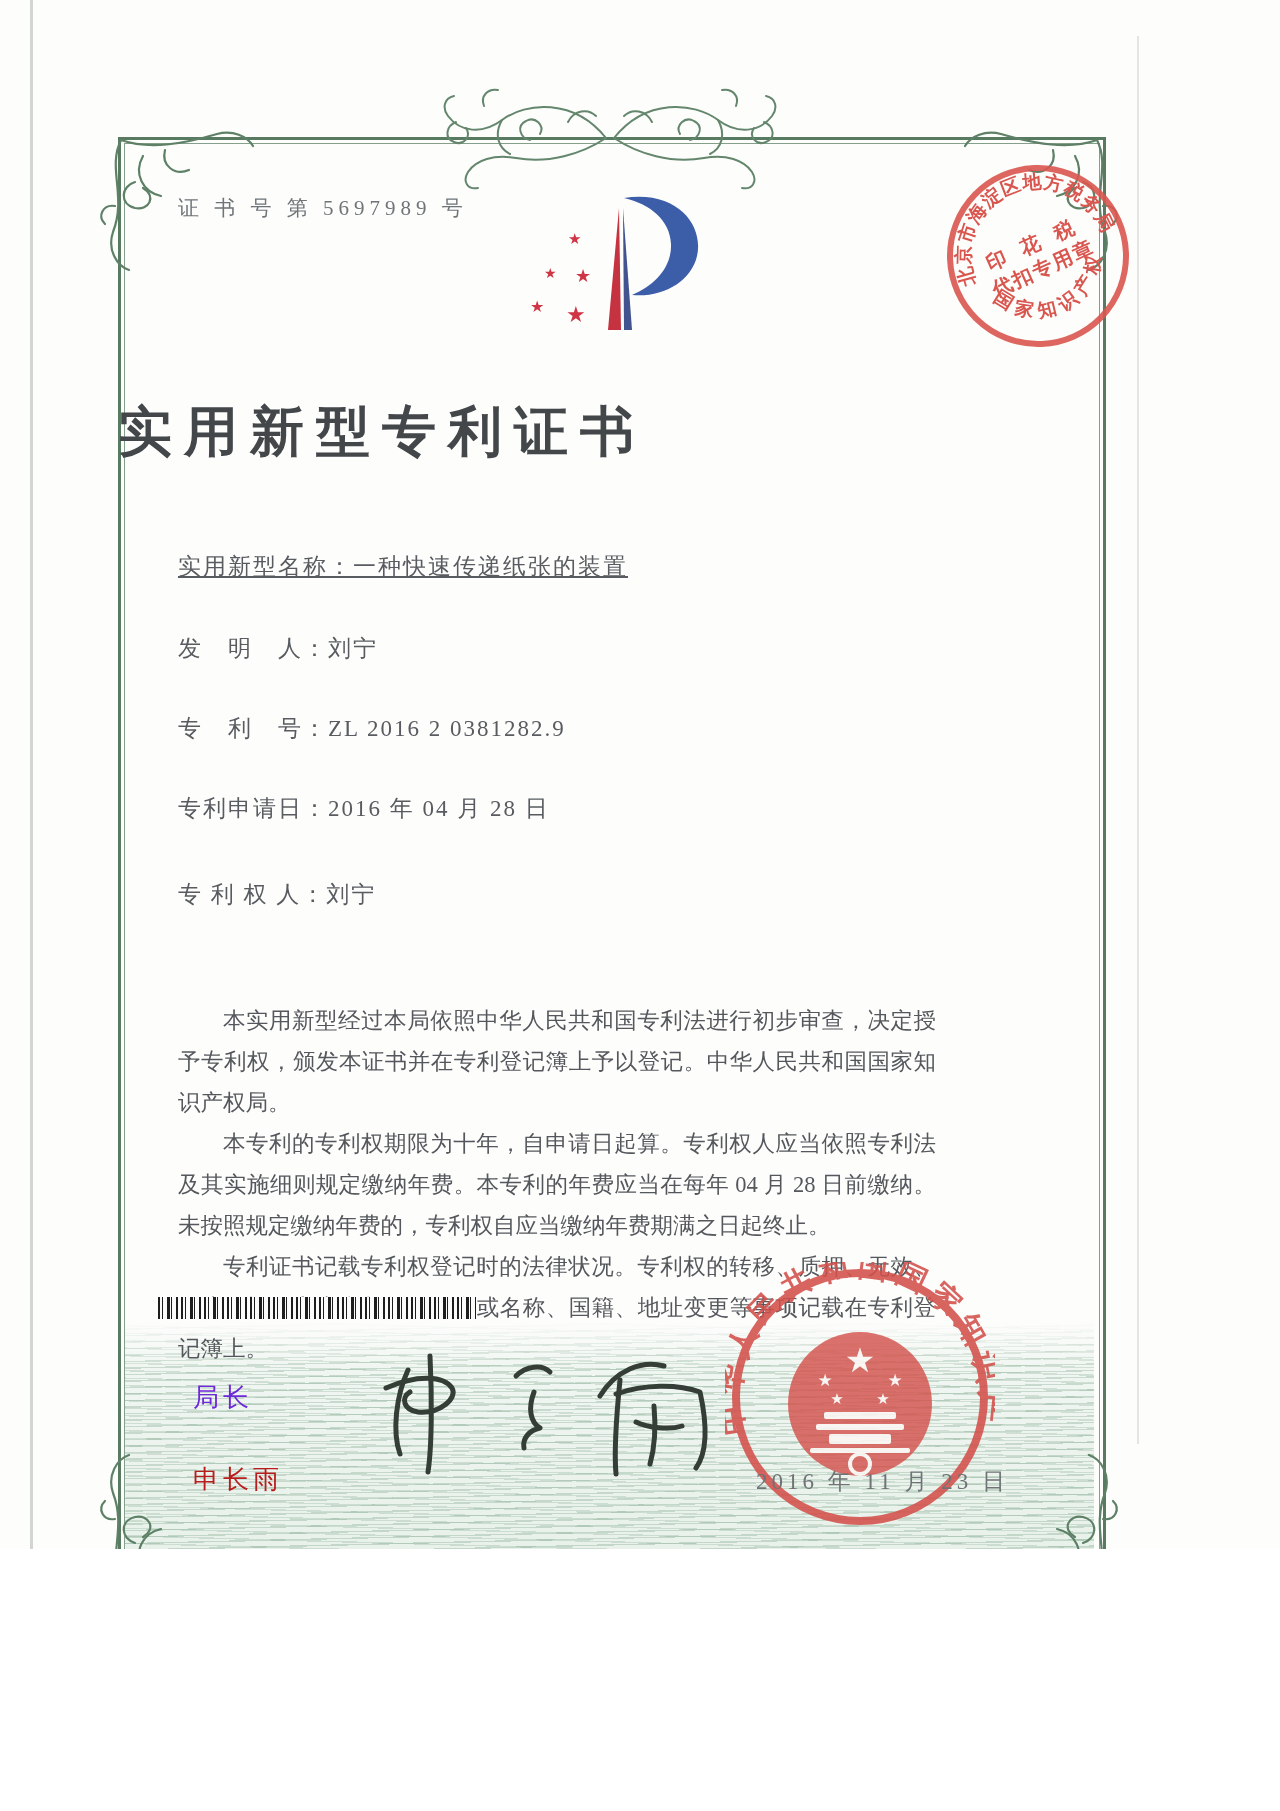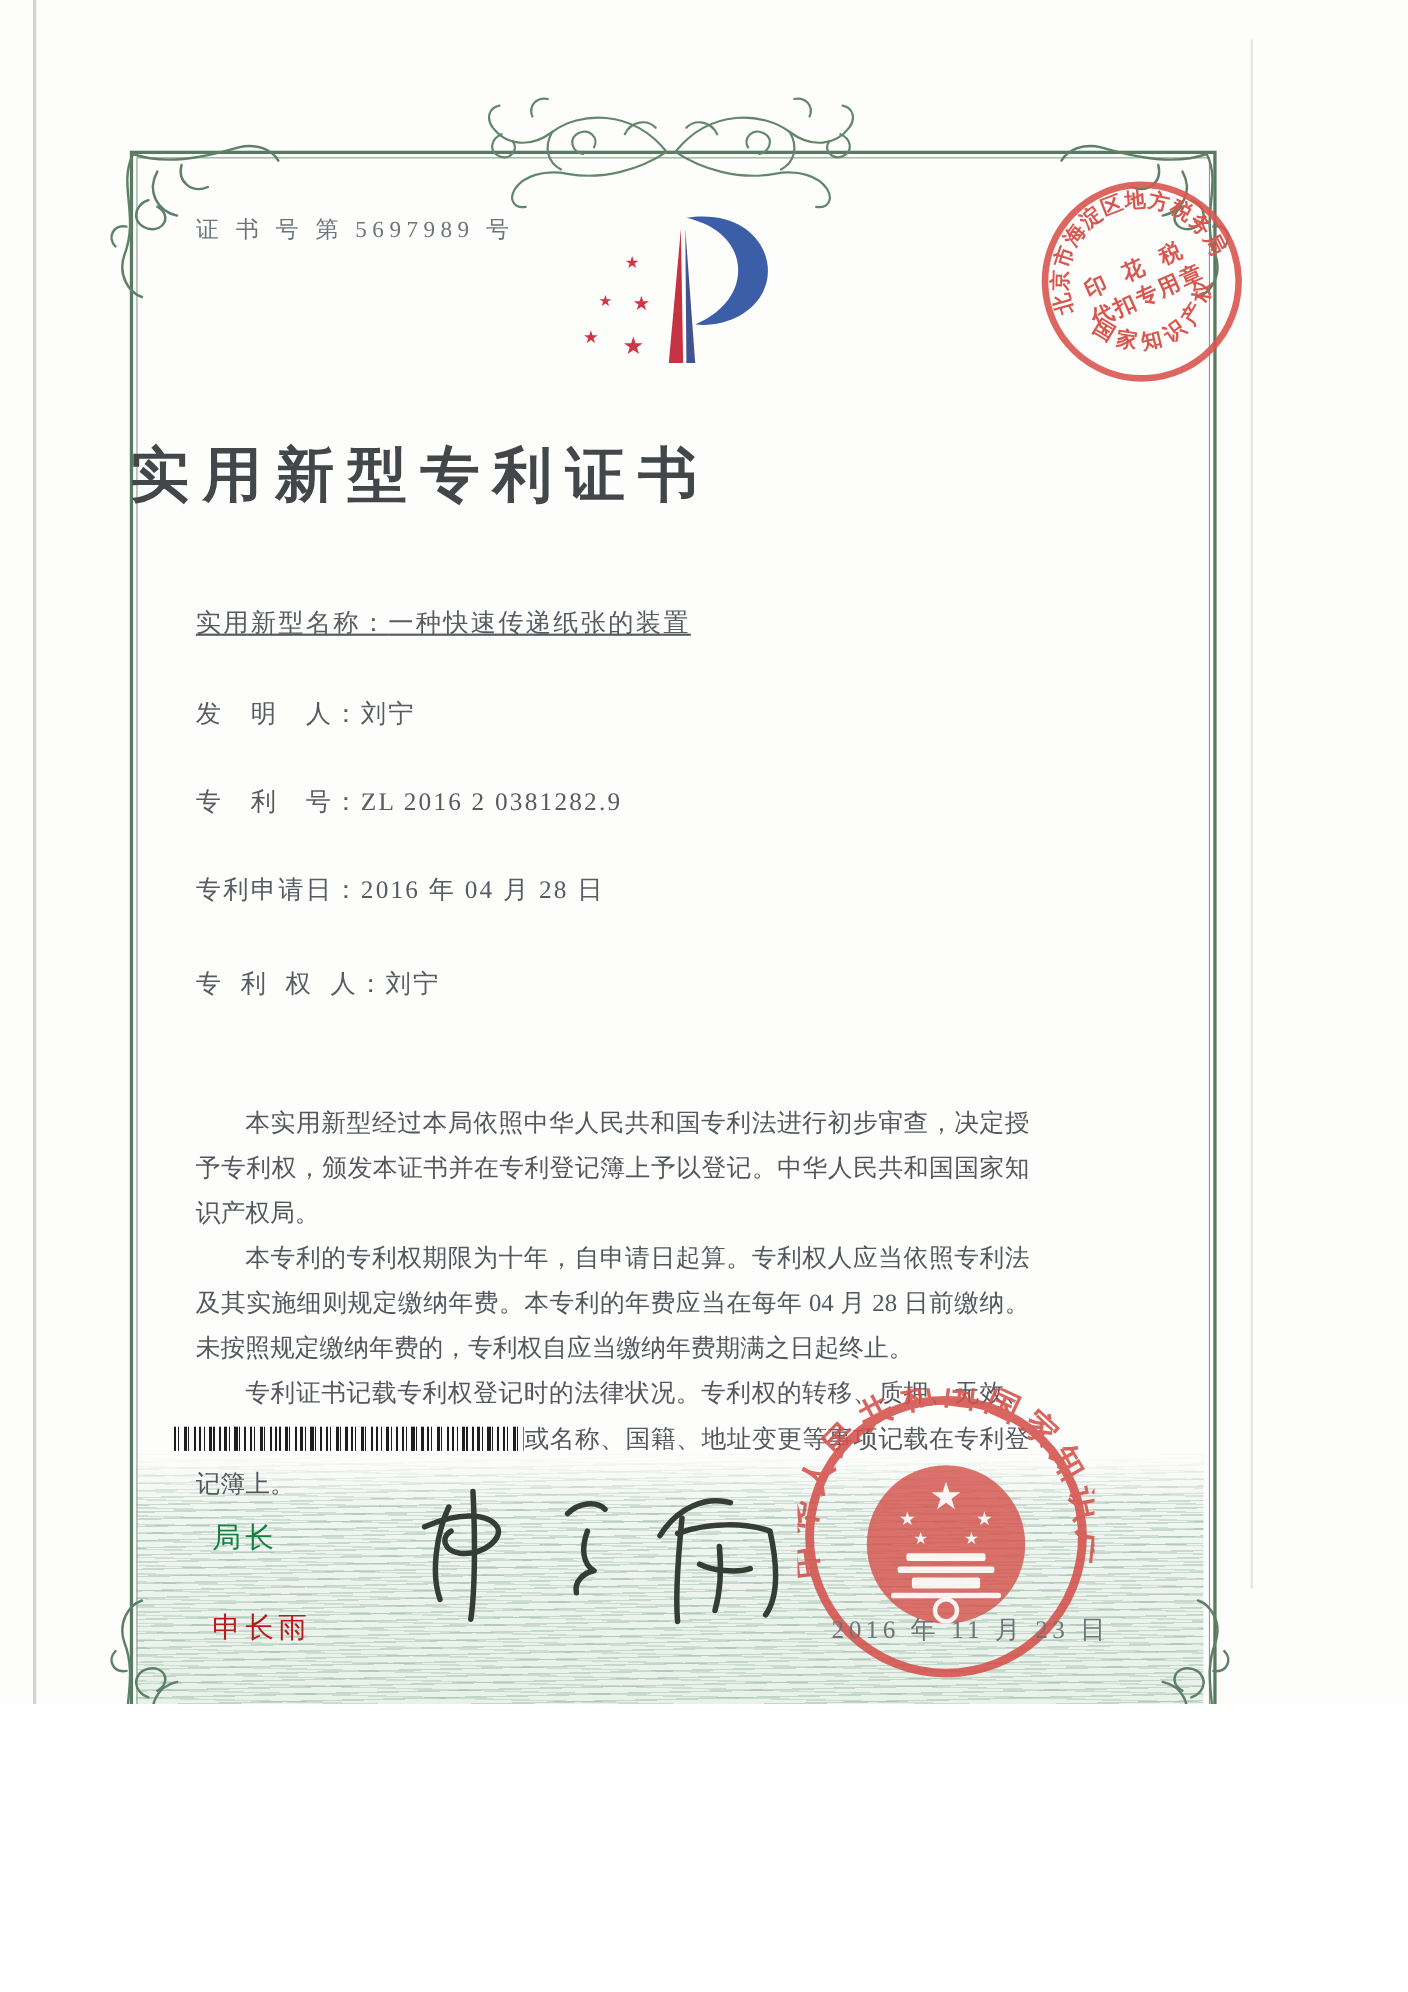--- a/index.html
+++ b/index.html
@@ -14,42 +14,42 @@
   
   .frame{left:118px;top:137px;width:982px;height:1448px;border:3px solid #587a61;z-index:2;}
   .frame::after{content:"";position:absolute;inset:3px;border:1px solid #84a08c;}
 
   .cert-number{left:178px;top:194px;font-size:21px;letter-spacing:5px;color:#6e7478;z-index:4;}
 
   .title{left:118px;top:396px;width:982px;text-align:left;font-size:54px;font-weight:600;
          letter-spacing:12px;color:#43474a;z-index:4;}
 
   .field-row{left:178px;font-size:23px;color:#585c60;letter-spacing:2px;z-index:4;white-space:nowrap;}
-  .f0{top:551px;text-decoration:underline;}.f1{top:633px;}.f2{top:713px;}.f3{top:793px;}.f4{top:879px;font-family:Liberation Mono, monospace;}.f5{top:957px;}
+  .f0{top:551px;text-decoration:underline;}.f1{top:633px;}.f2{top:713px;}.f3{top:793px;}.f4{top:879px;}.f5{top:957px;}
 
   .body-text{left:178px;top:1000px;width:758px;font-size:22.5px;line-height:41px;color:#54585c;
              text-align:justify;z-index:4;}
   .body-text p{margin:0;text-indent:2em;}
 
   
   .guilloche{left:124px;top:1322px;width:970px;height:260px;z-index:1;
     background:
       repeating-linear-gradient(178.6deg, rgba(134,172,146,.38) 0 1.4px, rgba(0,0,0,0) 1.4px 6.5px),
       repeating-linear-gradient(181.6deg, rgba(134,172,146,.30) 0 1.4px, rgba(0,0,0,0) 1.4px 7.5px),
       linear-gradient(#f2f7f3,#e7f0e9);}
   .guilloche::before{content:"";position:absolute;left:0;top:0;right:0;height:46px;
       background:linear-gradient(#fdfdfc,rgba(253,253,252,0));}
 
   .barcode{left:158px;top:1297px;width:318px;height:22px;z-index:5;
     background:repeating-linear-gradient(90deg,
       #1d1d1d 0 2px,#fbfbfb 2px 4px,#1d1d1d 4px 5px,#fbfbfb 5px 9px,
       #1d1d1d 9px 12px,#fbfbfb 12px 13px,#1d1d1d 13px 14px,#fbfbfb 14px 18px,
       #1d1d1d 18px 20px,#fbfbfb 20px 23px);}
 
-  .signer-title{left:193px;top:1380px;font-size:26px;color:#15803d;letter-spacing:4px;z-index:5;
+  .signer-title{left:193px;top:1380px;font-size:26px;color:#6d28d9;letter-spacing:4px;z-index:5;
                 font-family:"Liberation Sans","DejaVu Sans",sans-serif;}
   .signer-name{left:193px;top:1428px;font-size:26px;color:#b91c1c;letter-spacing:4px;z-index:5;
                font-family:Liberation Serif, serif;margin-top:34px;}
 
   .signature-svg{left:348px;top:1336px;z-index:6;}
   .seal-svg{left:725px;top:1262px;z-index:6;}
   .issue-date{left:756px;top:1466px;font-size:23px;color:#6f7376;letter-spacing:4px;z-index:7;}
 
   .footer-page{left:138px;top:1548px;width:940px;text-align:center;font-size:20px;
                letter-spacing:4px;color:#5c6c61;z-index:5;}

